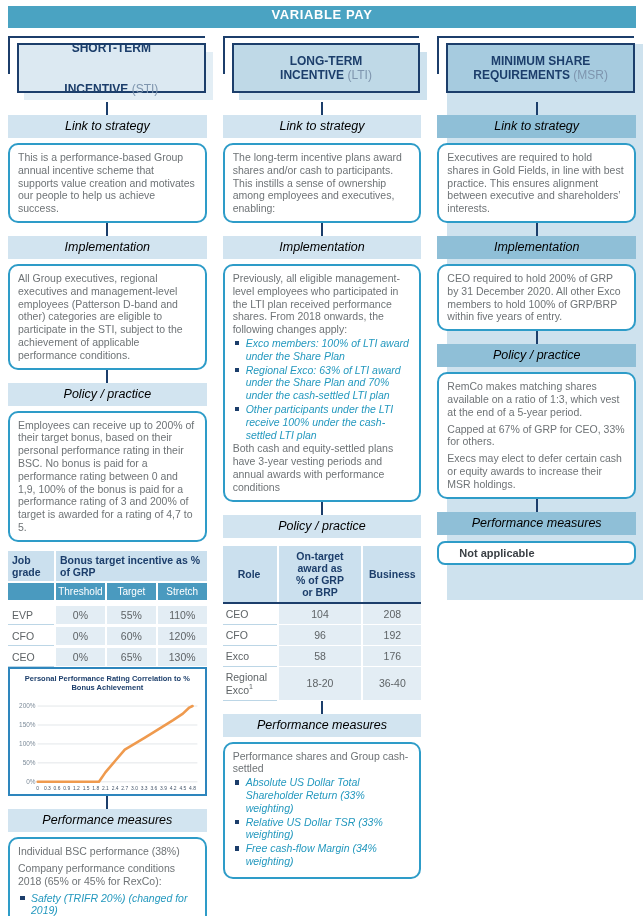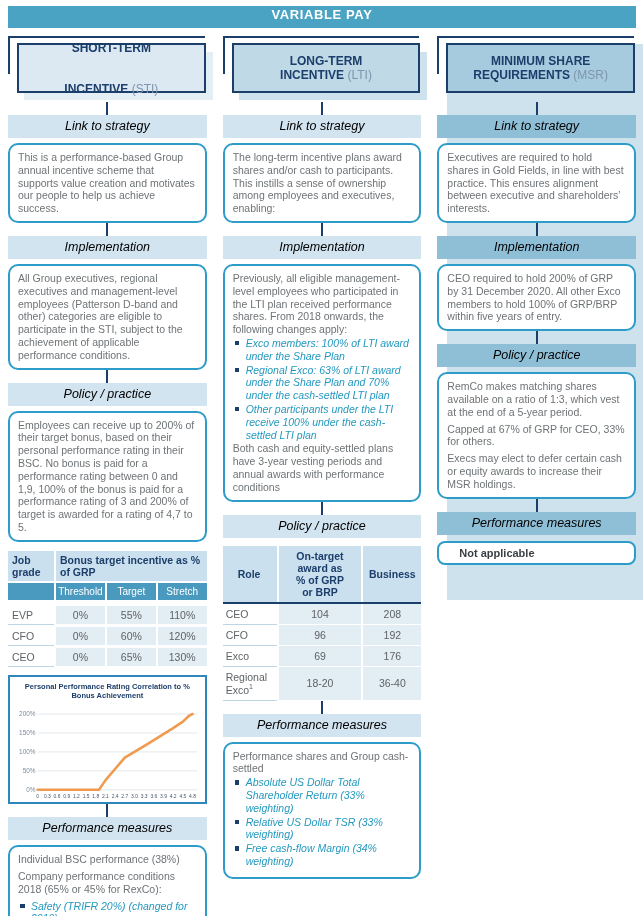--- a/index.html
+++ b/index.html
@@ -64,21 +64,21 @@
   .st-sub { background:#4A9ABF; color:#ffffff; text-align:center;
     padding:3px 2px; font-size:10px; }
   .st-sub.blank { background:#4A9ABF; }
   .st-gap { grid-column:1/5; height:2px; }
   .st-label { background:#ffffff; color:#5E6366; padding:3px 2px 3px 4px;
     border-bottom:1px solid #BCD6E6; }
   .st-cell { background:#E3EDF4; color:#5E6366; text-align:center;
     padding:3px 2px; border-bottom:1px solid #ffffff; }
 
   
-  .chart-box { margin-top:8px; background:#ffffff; border:2px solid #2E86BD;
+  .chart-box { background:#ffffff; border:2px solid #2E86BD;
     padding:4px 3px 1px; }
   .chart-title { color:#1C3E6B; font-weight:bold; font-size:7.5px;
     line-height:1.25; text-align:center; margin:1px 8px 2px; }
   .chart-box svg { display:block; width:100%; }
 
   
   .lti-table { margin-top:8px; display:grid;
     grid-template-columns:54px 1fr 58px; font-size:10.5px; column-gap:2px; }
   .lt-head { background:#CBE0EE; color:#1C3E6B; font-weight:bold;
     padding:4px 15px; line-height:1.15; display:flex; align-items:center; }
@@ -223,21 +223,21 @@
         <div class="lt-head ctr">On-target award as % of GRP or BRP</div>
         <div class="lt-head ctr">Business</div>
         <div class="lt-rule"></div>
         <div class="lt-label">CEO</div>
         <div class="lt-cell">104</div>
         <div class="lt-cell">208</div>
         <div class="lt-label">CFO</div>
         <div class="lt-cell">96</div>
         <div class="lt-cell">192</div>
         <div class="lt-label">Exco</div>
-        <div class="lt-cell">69</div>
+        <div class="lt-cell">58</div>
         <div class="lt-cell">176</div>
         <div class="lt-label">
             <span><span>Regional Exco</span><sup>1</sup></span>
           </div>
         <div class="lt-cell">18-20</div>
         <div class="lt-cell">36-40</div>
       </div>
 
       <div class="conn"></div>
       <div class="sec light">Performance measures</div>

